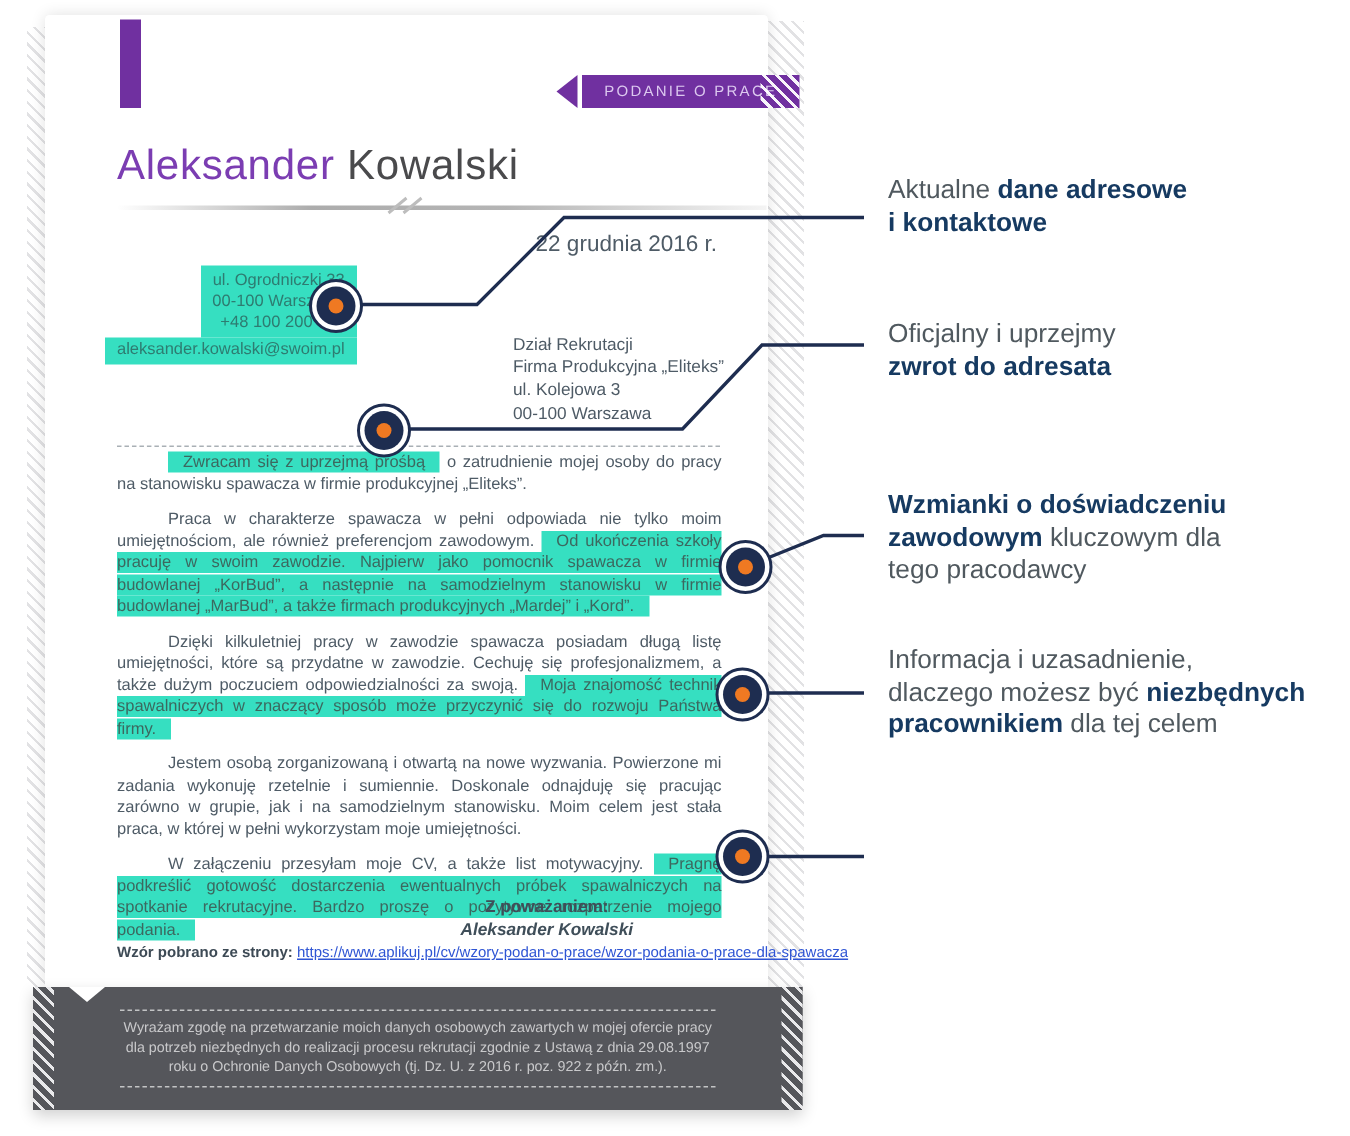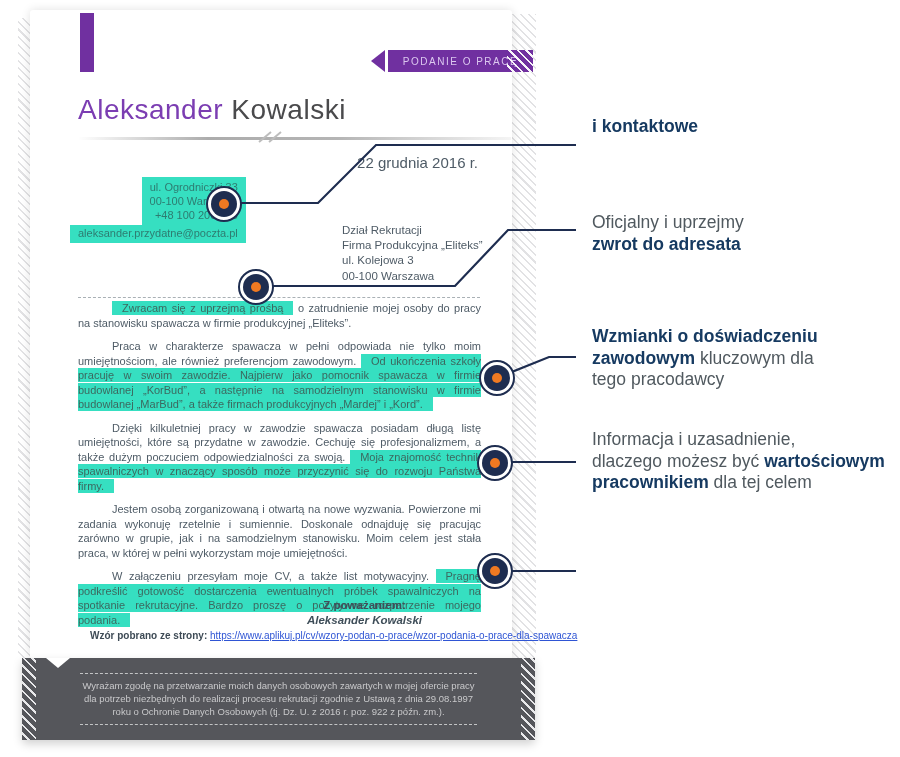--- a/index.html
+++ b/index.html
@@ -39,21 +39,21 @@
   .dashed-divider{position:absolute;left:78px;top:297px;width:402px;border-top:1px dashed #a9b0b5;}
 
   
   .letter-body{position:absolute;left:78px;top:301px;width:403px;font-size:11px;line-height:14.5px;
           color:#4e5b66;text-align:justify;}
   .letter-body p{margin:0 0 9px 0;text-indent:34px;}
   .letter-body .hl{background:var(--teal);color:#3c685f;padding:1px 10px;}
   .closing{position:absolute;left:292px;top:598px;width:145px;text-align:center;
           font-size:11.5px;color:#3f4e59;font-weight:bold;line-height:15px;}
   .closing .sig{font-style:italic;}
-  .source-note{position:absolute;left:90px;top:630px;font-size:10px;color:#3d4a55;}
+  .source-note{position:absolute;left:78px;top:630px;font-size:10px;color:#3d4a55;}
   .source-note .lbl{font-weight:bold;}
   .source-note a, .source-note .lnk{color:#2f55d4;text-decoration:underline;cursor:pointer;}
 
   
   .consent-footer{position:absolute;left:22px;top:658px;width:513px;height:82px;background:#55565b;
           border-radius:0 0 4px 4px;box-shadow:0 4px 10px rgba(0,0,0,0.18);}
   .footer-hatch{position:absolute;top:0;height:100%;width:14px;
           background:repeating-linear-gradient(45deg, #55565b 0 4px, #e9e9eb 4px 6px);}
   .footer-hatch.l{left:0;}
   .footer-hatch.r{right:0;}
@@ -99,21 +99,21 @@
   <div class="title-shadow"></div>
   <svg class="fold-marks" width="40" height="14">
     <path d="M4 12 L16 2" stroke="#bdbdbd" stroke-width="2" fill="none"></path>
     <path d="M14 12 L26 2" stroke="#bdbdbd" stroke-width="2" fill="none"></path>
   </svg>
 
   <div class="letter-date">22 grudnia 2016 r.</div>
 
   <div class="sender">
     <div class="sender-top" id="sender-top"><div>ul. Ogrodniczki 33</div><div>00-100 Warszawa</div><div>+48 100 200 300</div></div><br>
-    <span class="sender-email" id="sender-email">aleksander.przydatne@poczta.pl</span>
+    <span class="sender-email" id="sender-email">aleksander.kowalski@swoim.pl</span>
   </div>
 
   <div class="recipient" id="recipient">
       <div>Dział Rekrutacji</div>
       <div>Firma Produkcyjna „Eliteks”</div>
       <div>ul. Kolejowa 3</div>
       <div>00-100 Warszawa</div>
     </div>
 
   <div class="dashed-divider"></div>
@@ -151,30 +151,31 @@
     <polyline points="495,571 576,571" fill="none" stroke="#1e2d50" stroke-width="2.2"></polyline>
   </svg>
 
   <div class="marker m1"></div>
   <div class="marker m2"></div>
   <div class="marker m3"></div>
   <div class="marker m4"></div>
   <div class="marker m5"></div>
 
   <div class="ann a1" id="ann-1">
+      <div><span>Aktualne </span><span class="b">dane adresowe</span></div>
       <div><span class="b">i kontaktowe</span></div>
     </div>
   <div class="ann a2" id="ann-2">
       <div><span>Oficjalny i uprzejmy</span></div>
       <div><span class="b">zwrot do adresata</span></div>
     </div>
   <div class="ann a3" id="ann-3">
       <div><span class="b">Wzmianki o doświadczeniu</span></div>
       <div><span class="b">zawodowym</span><span> kluczowym dla</span></div>
       <div><span>tego pracodawcy</span></div>
     </div>
   <div class="ann a4" id="ann-4">
       <div><span>Informacja i uzasadnienie,</span></div>
-      <div><span>dlaczego możesz być </span><span class="b">wartościowym</span></div>
+      <div><span>dlaczego możesz być </span><span class="b">niezbędnych</span></div>
       <div><span class="b">pracownikiem</span><span> dla tej celem</span></div>
     </div>
 
 </div>
 
 </body></html>

